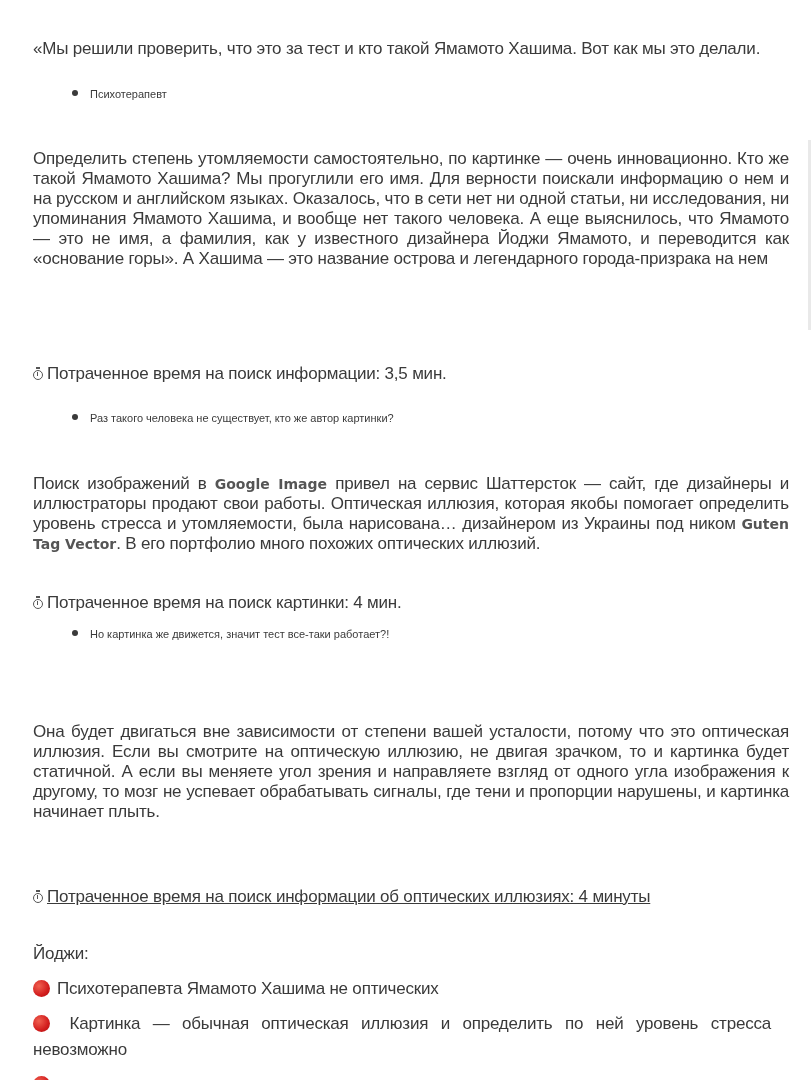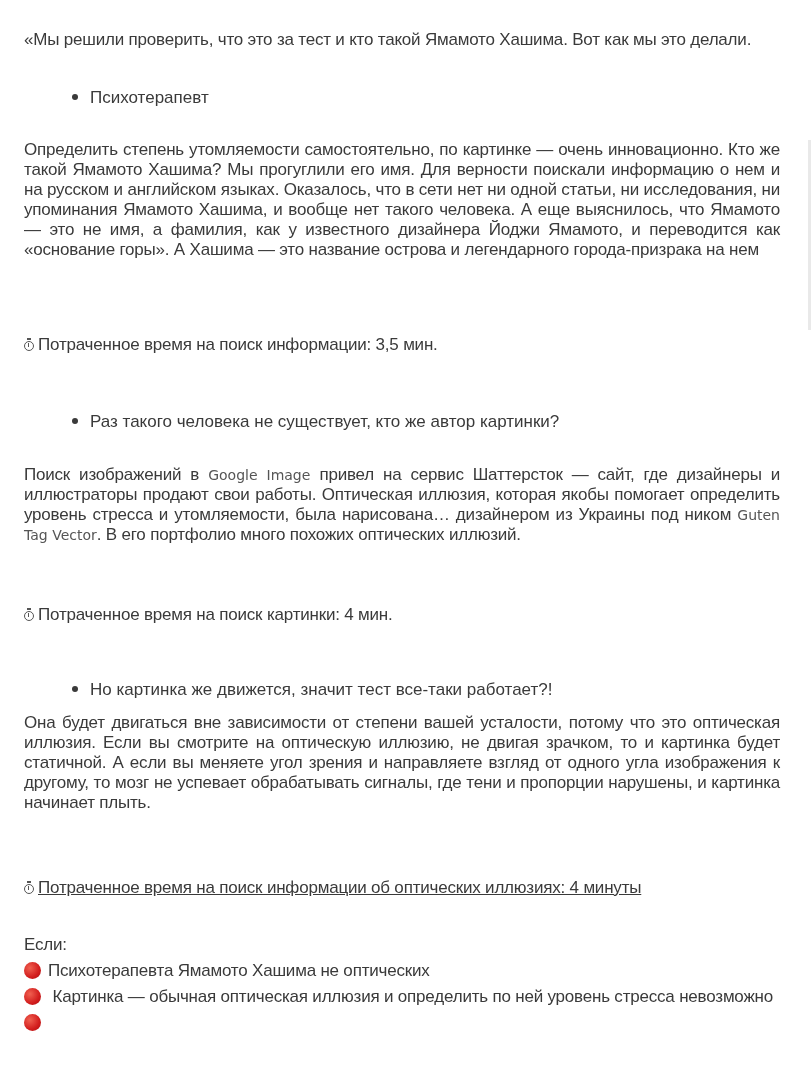--- a/index.html
+++ b/index.html
@@ -2,71 +2,71 @@
 <html><head>
 <meta charset="utf-8">
 <style>
   html, body { margin: 0; padding: 0; background: #ffffff; }
   body {
     width: 811px; height: 1080px; overflow: hidden; position: relative;
     font-family: "Liberation Sans", "DejaVu Sans", sans-serif;
     color: #3a3a3a;
   }
   .doc { position: absolute; left: 24px; top: 0; width: 756px; }
-  p, .line { margin: 0; font-size: 17px; letter-spacing: -0.2px; }
+  p, .line { margin: 9px; font-size: 17px; letter-spacing: -0.2px; }
   .just { text-align: justify; line-height: 20px; }
   .abs { position: absolute; left: 0; width: 756px; }
-  .bullet { position: absolute; left: 48px; font-size: 17px; }
+  .bullet { position: absolute; left: 48px; font-size: 11px; }
   .bullet .dot { display: inline-block; width: 6px; height: 6px; border-radius: 50%; background: #3a3a3a; margin-right: 12px; vertical-align: middle; position: relative; top: -2px; }
-  .alt { font-family: "DejaVu Sans", sans-serif; font-size: 14px; color: #555; letter-spacing: 0; }
+  .alt { font-family: "DejaVu Sans", sans-serif; font-size: 14px; color: #555; letter-spacing: 0; font-weight: bold; }
   .timer { display: inline-block; width: 10px; height: 10px; border: 1.3px solid #555; border-radius: 50%; margin-right: 4px; position: relative; top: 1px; box-sizing: border-box; }
   .timer::after { content: ""; position: absolute; left: 3px; top: 1px; width: 1px; height: 4px; background: #555; }
   .timer::before { content: ""; position: absolute; left: 2px; top: -4px; width: 4px; height: 2px; background: #555; }
   .reddot { display: inline-block; width: 17px; height: 17px; border-radius: 50%; background: radial-gradient(circle at 35% 35%, #f06050, #d21d1d 60%, #a90f0f); margin-right: 7px; vertical-align: -3px; }
   .summary .line { line-height: 26px; }
   .scroll-track { position: absolute; right: 0; top: 140px; width: 3px; height: 190px; background: #e9e9e9; }
 </style>
 </head>
 <body>
 
 <div class="doc">
 
   <p class="abs" style="top:30px;">«Мы решили проверить, что это за тест и кто такой Ямамото Хашима. Вот как мы это делали.</p>
 
   <div class="bullet" style="top:88px;">
     <span class="dot"></span><span>Психотерапевт</span>
   </div>
 
   <p class="abs just" style="top:140px;">Определить степень утомляемости самостоятельно, по картинке — очень инновационно. Кто же такой Ямамото Хашима? Мы прогуглили его имя. Для верности поискали информацию о нем и на русском и английском языках. Оказалось, что в сети нет ни одной статьи, ни исследования, ни упоминания Ямамото Хашима, и вообще нет такого человека. А еще выяснилось, что Ямамото — это не имя, а фамилия, как у известного дизайнера Йоджи Ямамото, и переводится как «основание горы». А Хашима — это название острова и легендарного города-призрака на нем</p>
 
-  <div class="abs line" style="top:335px;">
+  <div class="abs line" style="top:355px;">
     <span class="timer"></span><span>Потраченное время на поиск информации: 3,5 мин.</span>
   </div>
 
   <div class="bullet" style="top:412px;text-align:center;">
     <span class="dot"></span><span>Раз такого человека не существует, кто же автор картинки?</span>
   </div>
 
   <p class="abs just" style="top:465px;"><span>Поиск изображений в </span><span class="alt">Google Image</span><span> привел на сервис Шаттерсток — сайт, где дизайнеры и иллюстраторы продают свои работы. Оптическая иллюзия, которая якобы помогает определить уровень стресса и утомляемости, была нарисована… дизайнером из Украины под ником </span><span class="alt">Guten Tag Vector</span><span>. В его портфолио много похожих оптических иллюзий.</span></p>
 
-  <div class="abs line" style="top:605px;">
+  <div class="abs line" style="top:584px;">
     <span class="timer"></span><span>Потраченное время на поиск картинки: 4 мин.</span>
   </div>
 
-  <div class="bullet" style="top:680px;">
+  <div class="bullet" style="top:628px;">
     <span class="dot"></span><span>Но картинка же движется, значит тест все-таки работает?!</span>
   </div>
 
   <p class="abs just" style="top:713px;">Она будет двигаться вне зависимости от степени вашей усталости, потому что это оптическая иллюзия. Если вы смотрите на оптическую иллюзию, не двигая зрачком, то и картинка будет статичной. А если вы меняете угол зрения и направляете взгляд от одного угла изображения к другому, то мозг не успевает обрабатывать сигналы, где тени и пропорции нарушены, и картинка начинает плыть.</p>
 
   <div class="abs line" style="top:878px;text-decoration:underline;">
     <span class="timer"></span><span>Потраченное время на поиск информации об оптических иллюзиях: 4 минуты</span>
   </div>
 
   <div class="abs summary" style="top:932px;">
-    <div class="line">Если:</div>
+    <div class="line">Йоджи:</div>
     <div class="line"><span class="reddot"></span><span>Психотерапевта Ямамото Хашима не оптических</span></div>
     <div class="line just" style="line-height:26px;"><span class="reddot"></span><span style="white-space:pre-wrap;"> Картинка — обычная оптическая иллюзия и определить по ней уровень стресса невозможно</span></div>
     <div class="line"><span class="reddot"></span></div>
   </div>
 </div>
 
 <div class="scroll-track"></div>
 
 </body></html>

